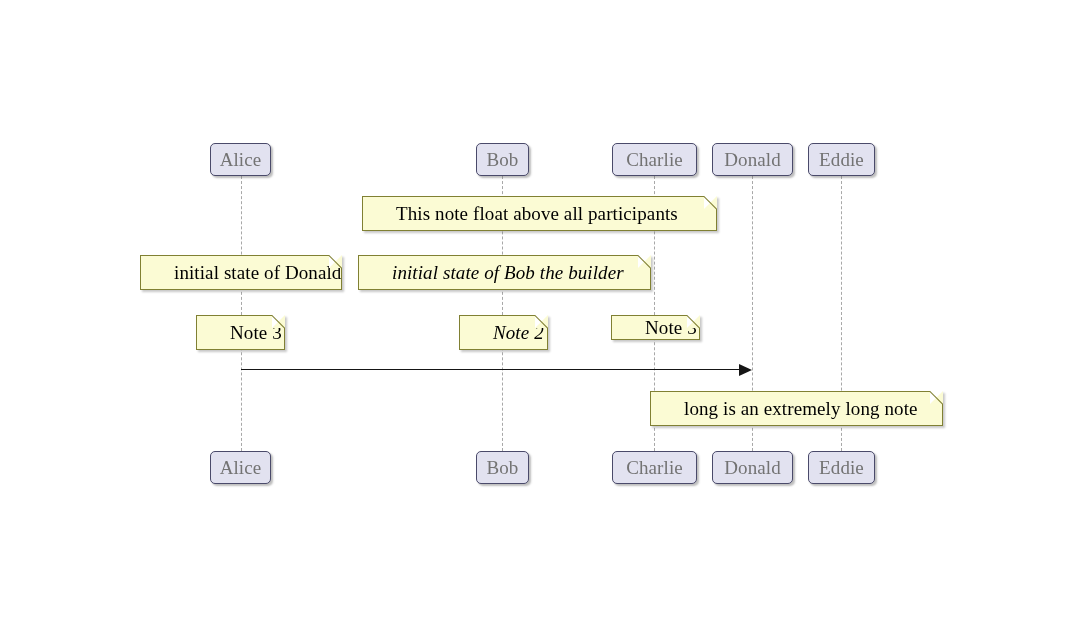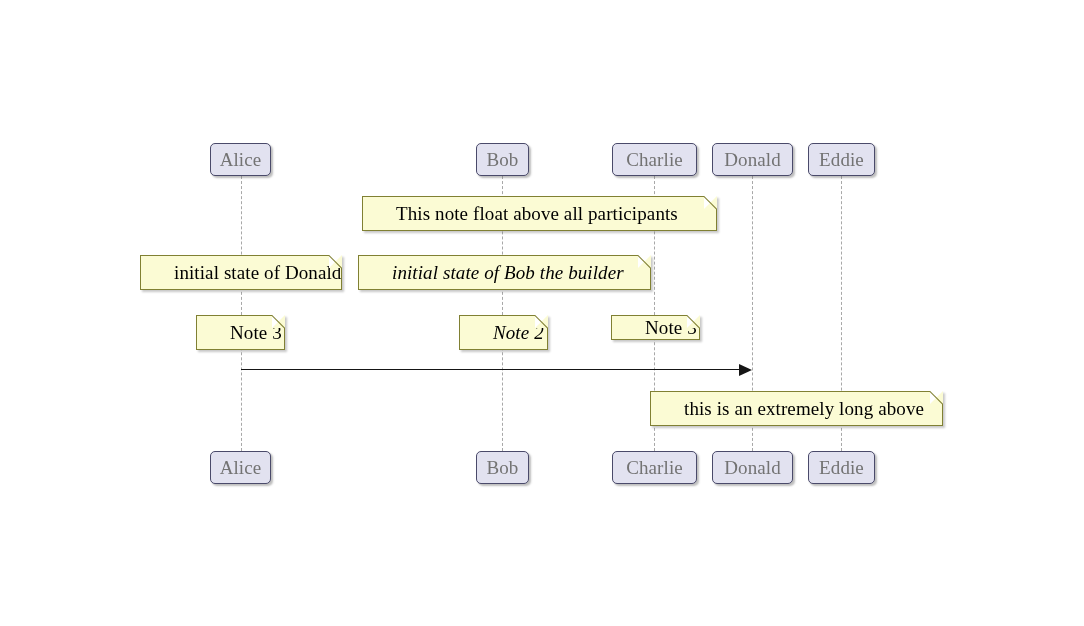--- a/index.html
+++ b/index.html
@@ -193,17 +193,17 @@
     <div class="note" style="left: 611px; top: 315px; width: 89px; height: 25px;">
       <div class="fold-bg" style="background: rgb(255, 255, 255); border: none;"></div>
       <div class="fold-tri"></div>
       <div class="fold-edge"></div>
       <span class="note-text">Note 3</span>
     </div>
     <div class="note" style="left: 650px; top: 391px; width: 293px; height: 35px;">
       <div class="fold-bg" style="background: rgb(255, 255, 255); border: none;"></div>
       <div class="fold-tri"></div>
       <div class="fold-edge"></div>
-      <span class="note-text">this is an extremely long above</span>
+      <span class="note-text">long is an extremely long note</span>
     </div>
     <div class="msg-line" style="left: 241px; top: 369px; width: 499px;"></div>
     <div class="msg-head" style="left: 739px; top: 364px;"></div>
   </div>
 
 </body></html>

